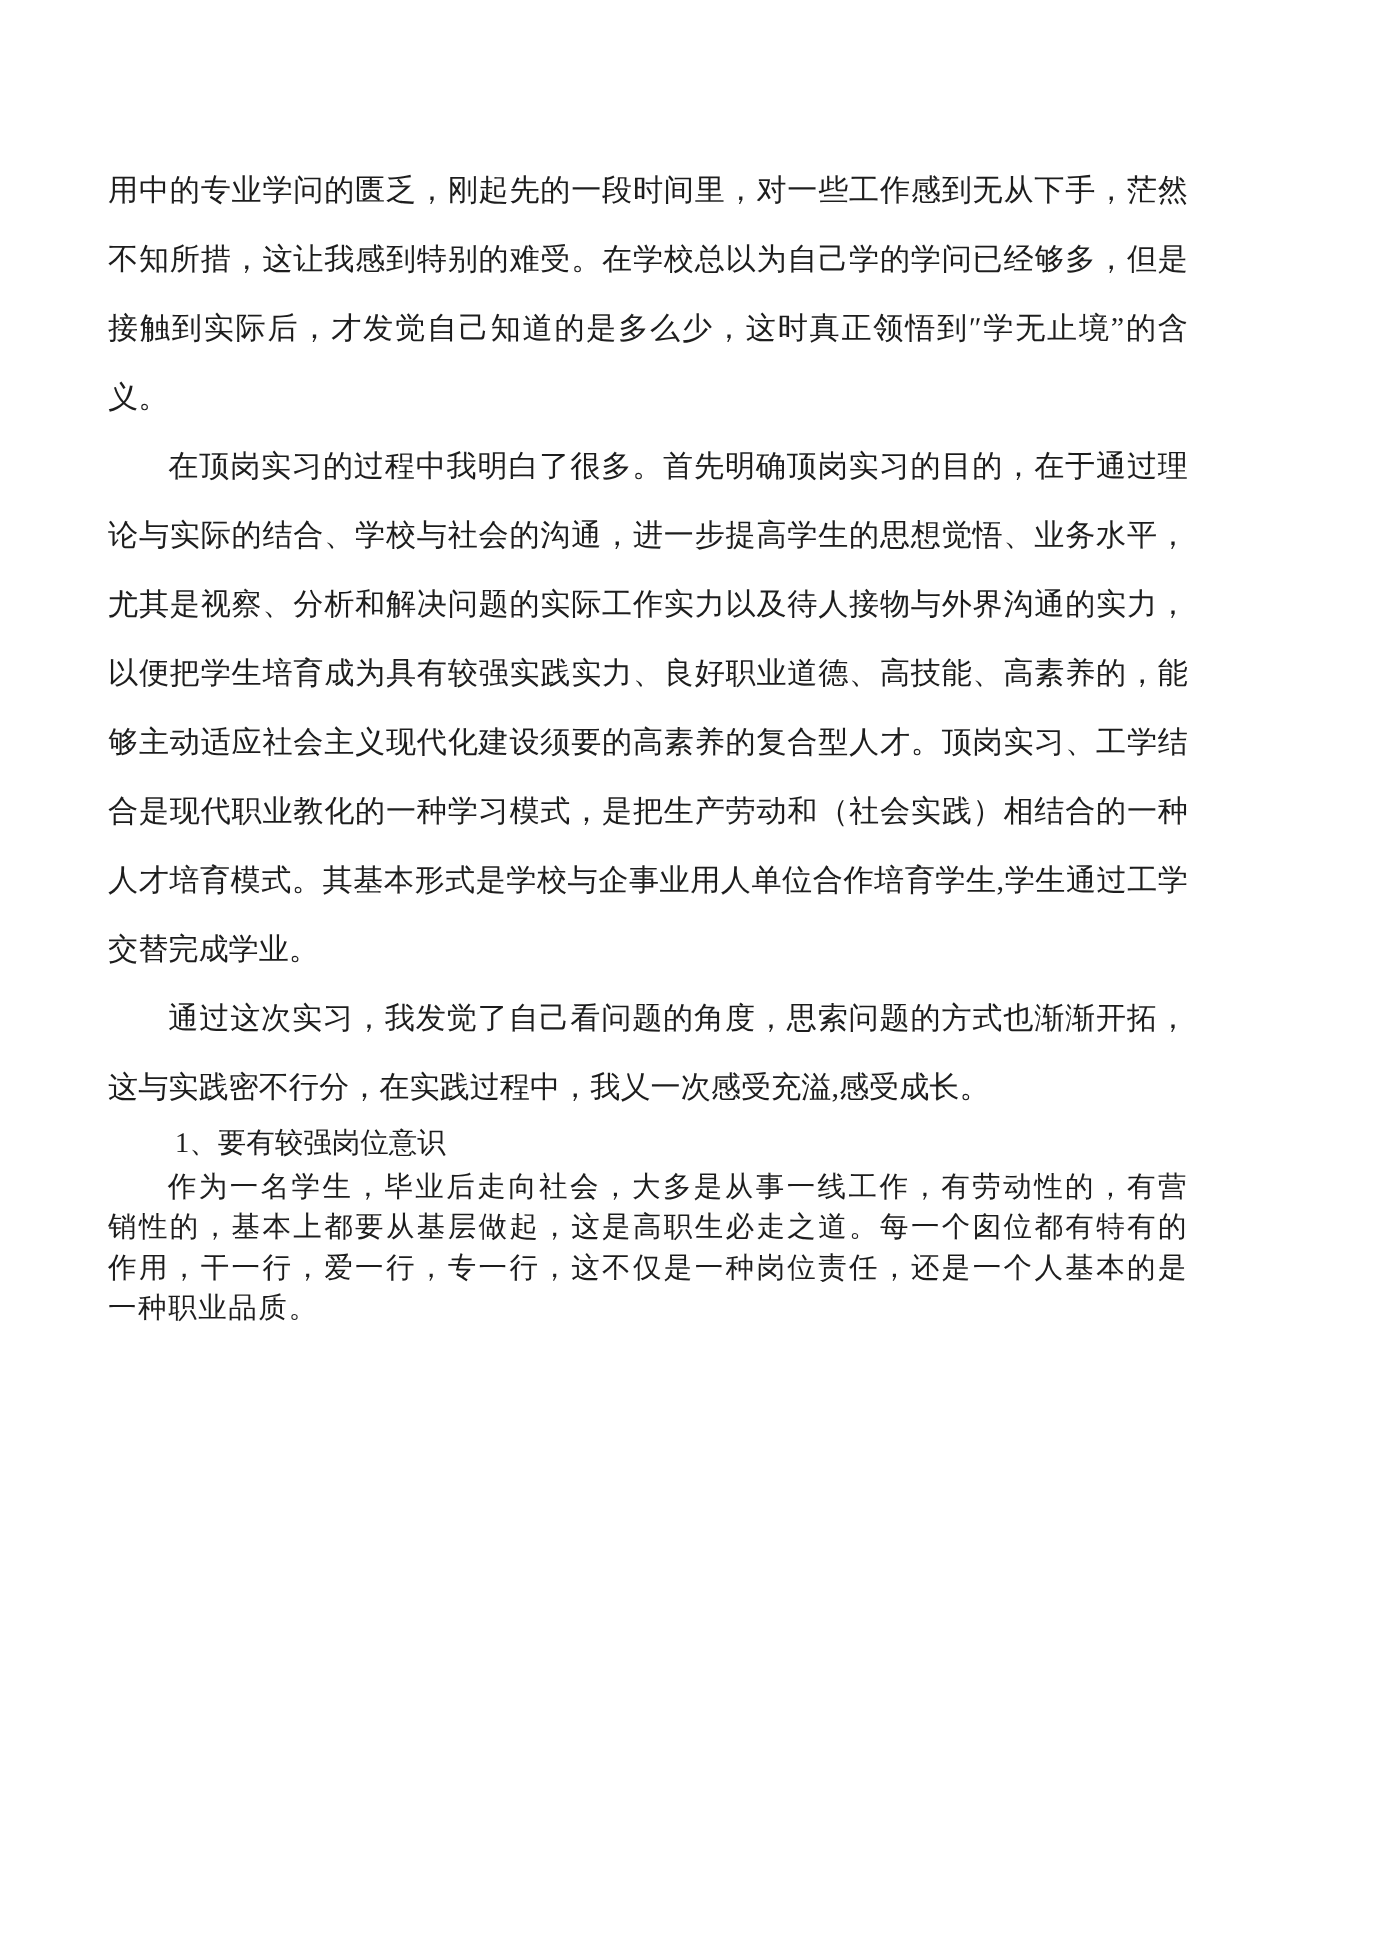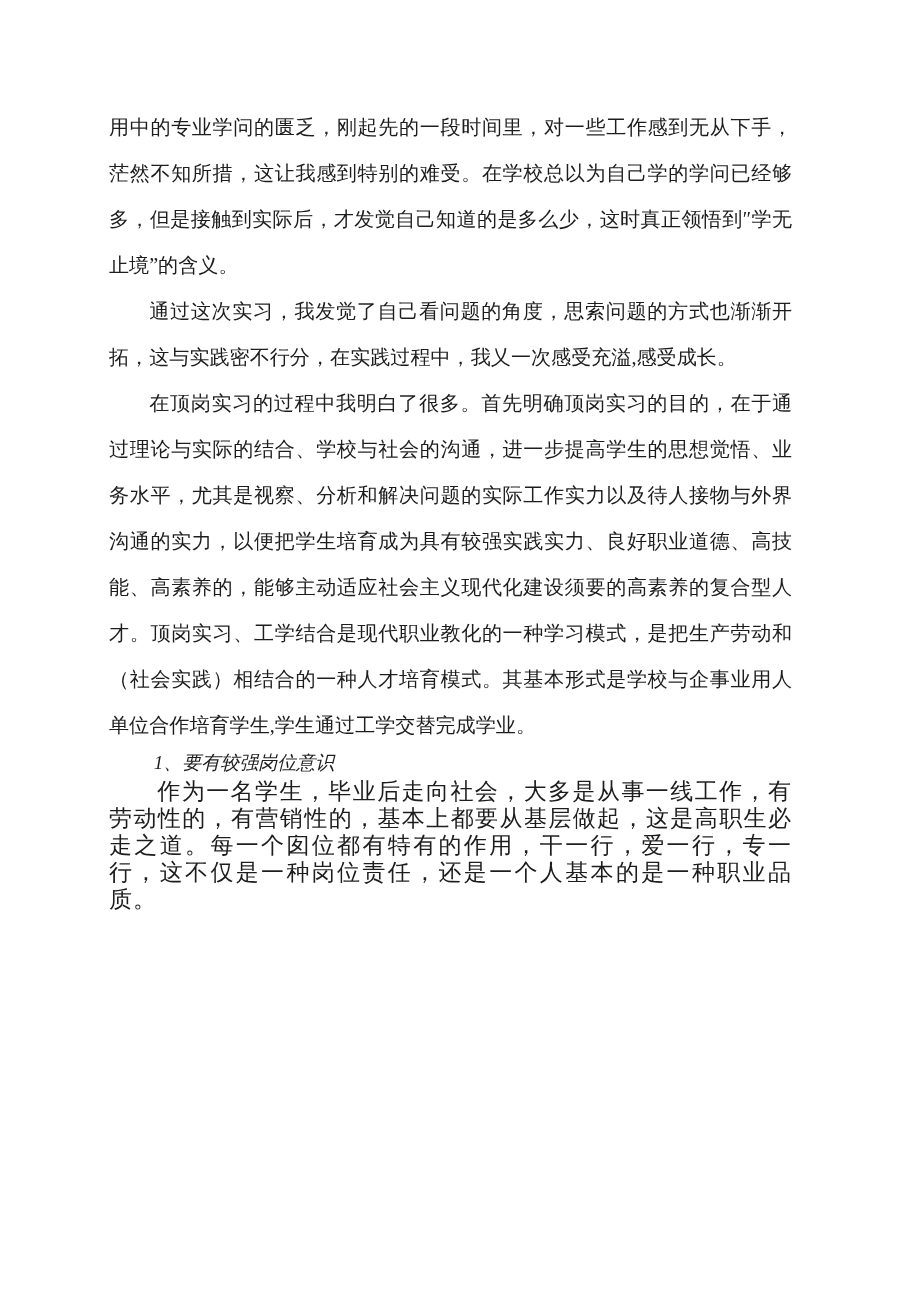--- a/index.html
+++ b/index.html
@@ -11,21 +11,21 @@
     width: 920px;
     height: 1301px;
     overflow: hidden;
     font-family: "Liberation Serif", serif;
     color: #1d1d1d;
   }
   .page {
     box-sizing: border-box;
     width: 920px;
     height: 1301px;
-    padding: 104px 128px 40px 109px;
+    padding: 104px 128px 40px 72px;
     background: #ffffff;
   }
   .page p {
     margin: 0;
     text-align: justify;
     word-break: break-all;
     overflow-wrap: anywhere;
   }
   
   .par-body {
@@ -39,49 +39,48 @@
   .par-p2 { margin-top: 12px; }
   .par-p3 { margin-top: 25px; }
 
   
   .par-sub1 {
     margin-top: 0;
     font-size: 19px;
     line-height: 30px;
     text-indent: 2.35em;
     text-align: left;
-    font-style: italic;
   }
   .par-sub2 {
     margin-top: 12px;
     font-size: 20px;
     line-height: 30px;
     text-indent: 2.15em;
     text-align: left;
   }
 
   
   .par-small {
     margin-top: 14px;
-    font-size: 23px;
+    font-size: 19px;
     letter-spacing: 1.05px;
     line-height: 27px;
     text-indent: 2.1em;
   }
 
   .par-p5 { margin-top: 32px; }
 </style>
 </head>
 <body>
 
 <div class="page">
   <p class="par-body indent-none">用中的专业学问的匮乏，刚起先的一段时间里，对一些工作感到无从下手，茫然不知所措，这让我感到特别的难受。在学校总以为自己学的学问已经够多，但是接触到实际后，才发觉自己知道的是多么少，这时真正领悟到″学无止境”的含义。</p>
 
+  <p class="par-body indent-2em par-p2">在顶岗实习的过程中我明白了很多。首先明确顶岗实习的目的，在于通过理论与实际的结合、学校与社会的沟通，进一步提高学生的思想觉悟、业务水平，尤其是视察、分析和解决问题的实际工作实力以及待人接物与外界沟通的实力，以便把学生培育成为具有较强实践实力、良好职业道德、高技能、高素养的，能够主动适应社会主义现代化建设须要的高素养的复合型人才。顶岗实习、工学结合是现代职业教化的一种学习模式，是把生产劳动和（社会实践）相结合的一种人才培育模式。其基本形式是学校与企事业用人单位合作培育学生,学生通过工学交替完成学业。</p>
+
   <p class="par-body indent-2em par-p3">通过这次实习，我发觉了自己看问题的角度，思索问题的方式也渐渐开拓，这与实践密不行分，在实践过程中，我乂一次感受充溢,感受成长。</p>
-
-  <p class="par-body indent-2em par-p2">在顶岗实习的过程中我明白了很多。首先明确顶岗实习的目的，在于通过理论与实际的结合、学校与社会的沟通，进一步提高学生的思想觉悟、业务水平，尤其是视察、分析和解决问题的实际工作实力以及待人接物与外界沟通的实力，以便把学生培育成为具有较强实践实力、良好职业道德、高技能、高素养的，能够主动适应社会主义现代化建设须要的高素养的复合型人才。顶岗实习、工学结合是现代职业教化的一种学习模式，是把生产劳动和（社会实践）相结合的一种人才培育模式。其基本形式是学校与企事业用人单位合作培育学生,学生通过工学交替完成学业。</p>
 
   <p class="par-sub1">1、要有较强岗位意识</p>
 
   <p class="par-small">作为一名学生，毕业后走向社会，大多是从事一线工作，有劳动性的，有营销性的，基本上都要从基层做起，这是高职生必走之道。每一个囱位都有特有的作用，干一行，爱一行，专一行，这不仅是一种岗位责任，还是一个人基本的是一种职业品质。</p>
 
 
 </div>
 
 </body></html>

